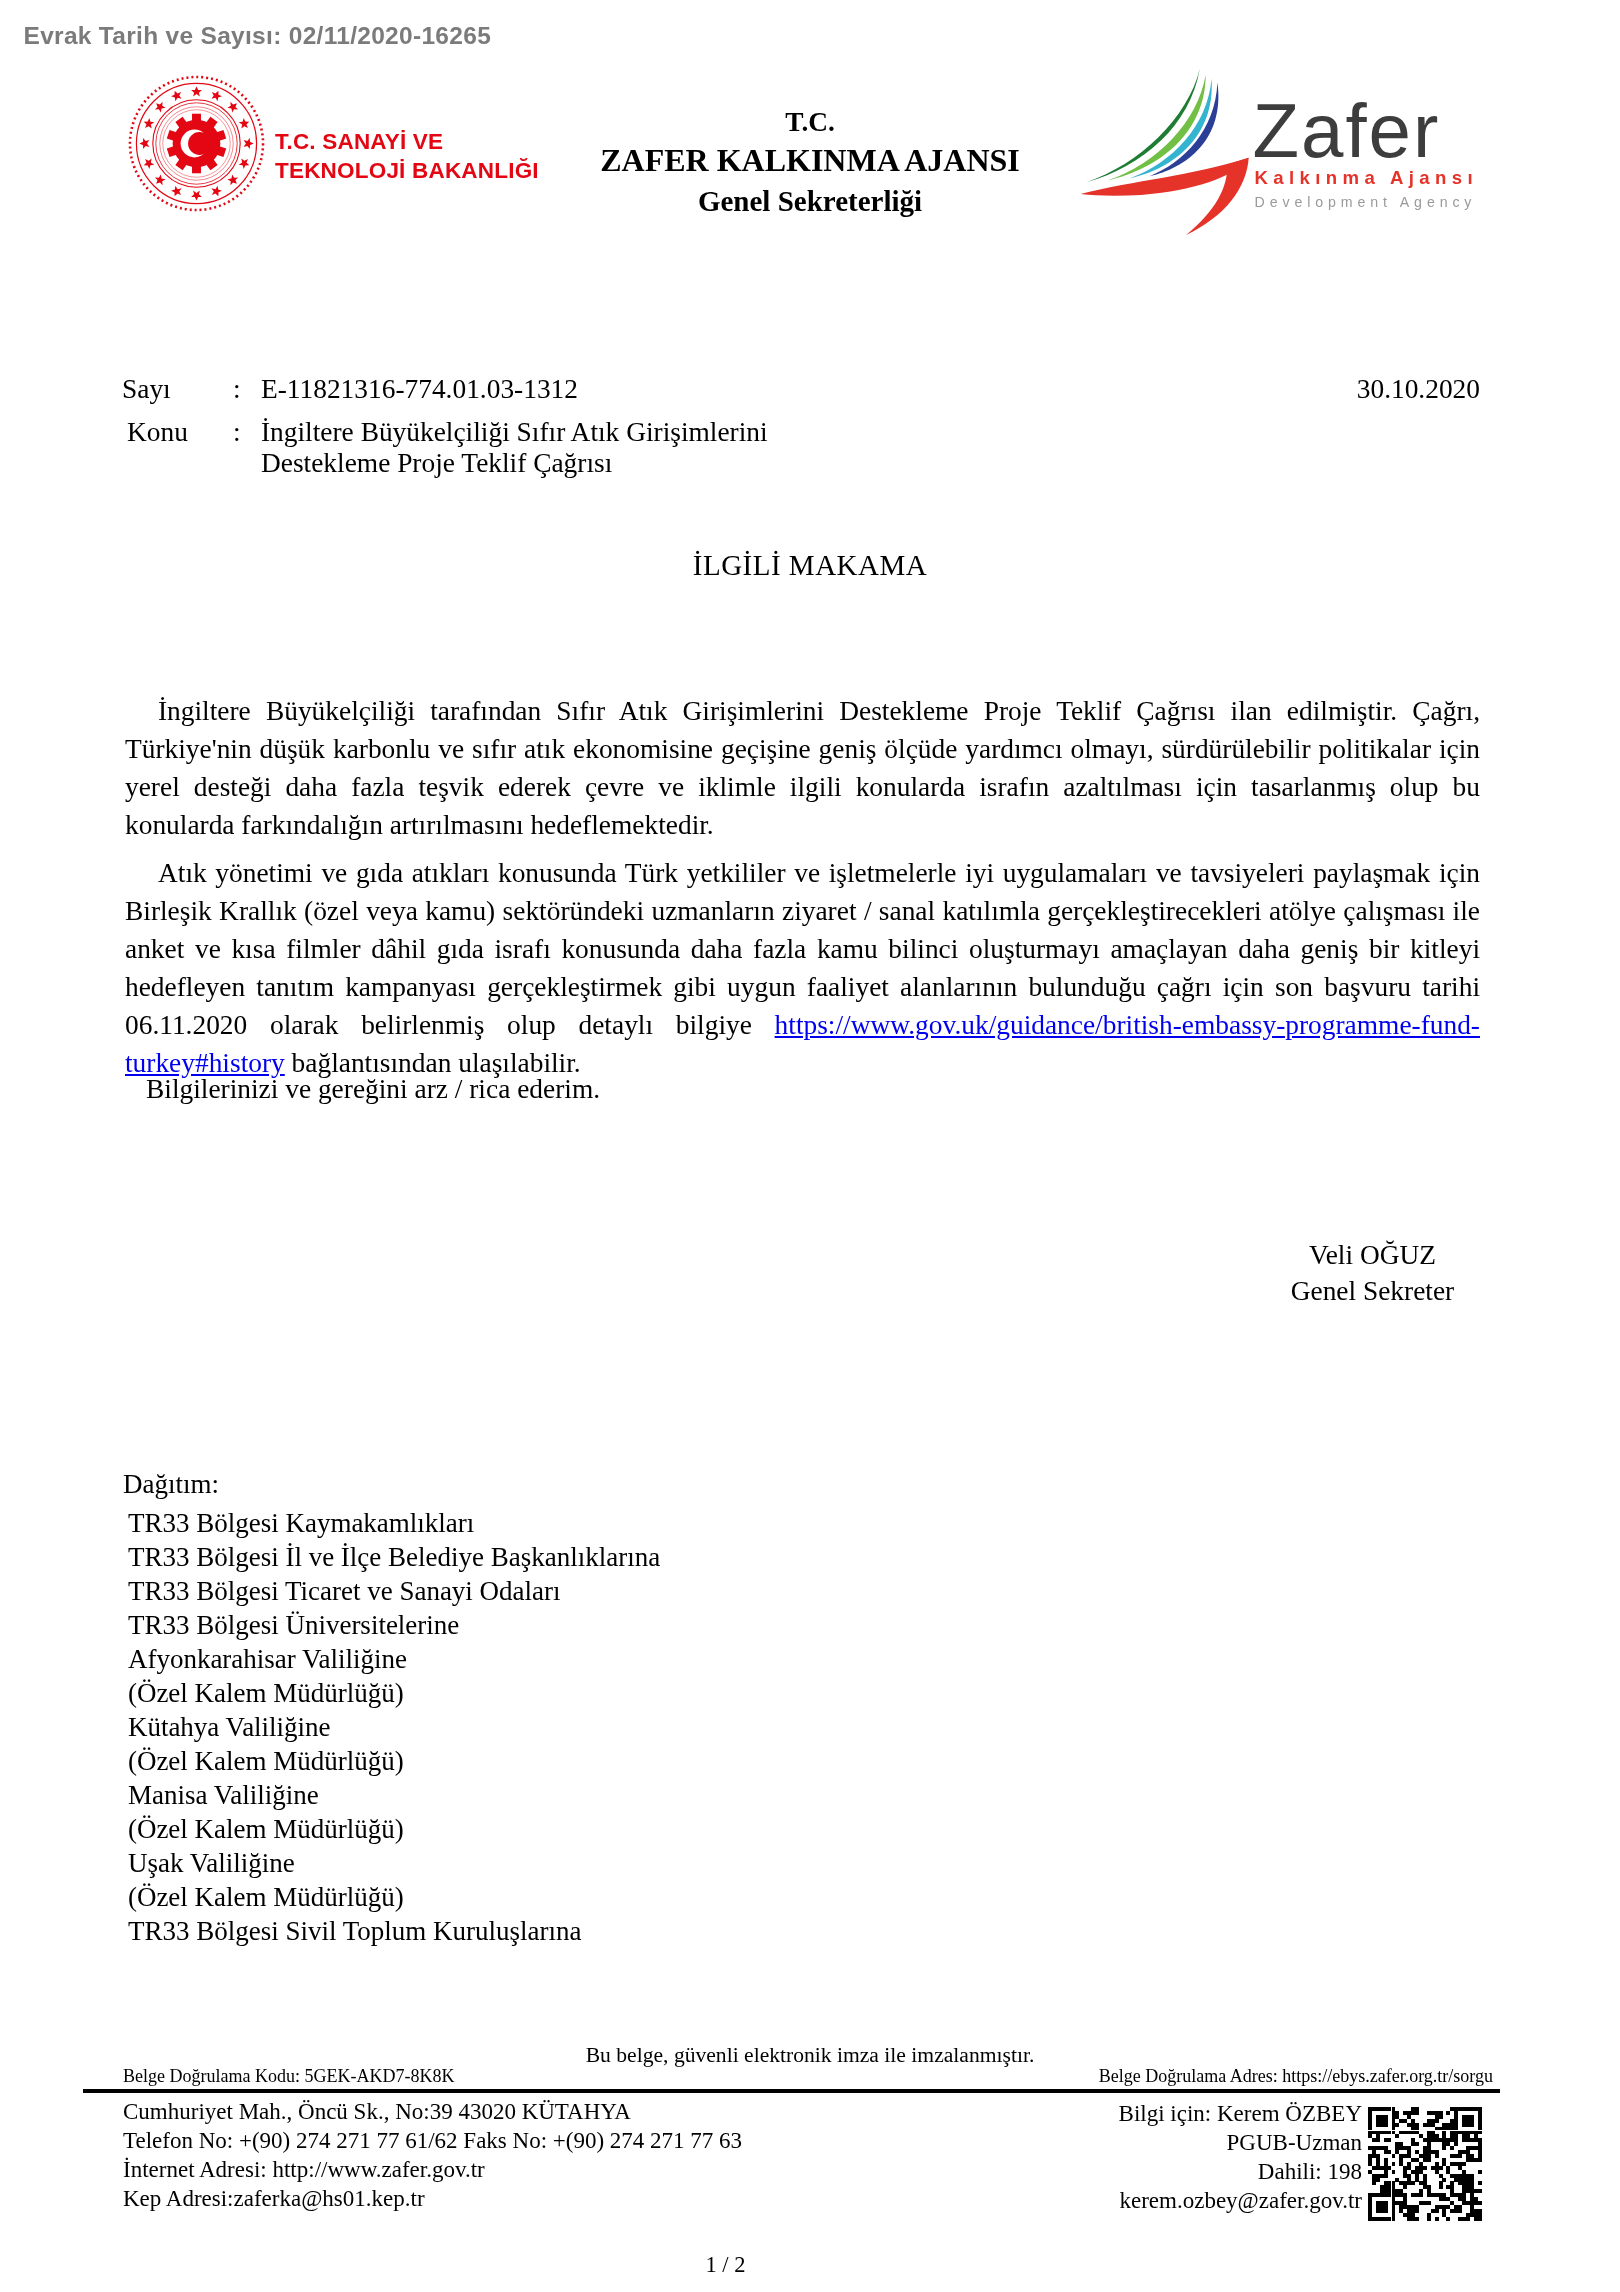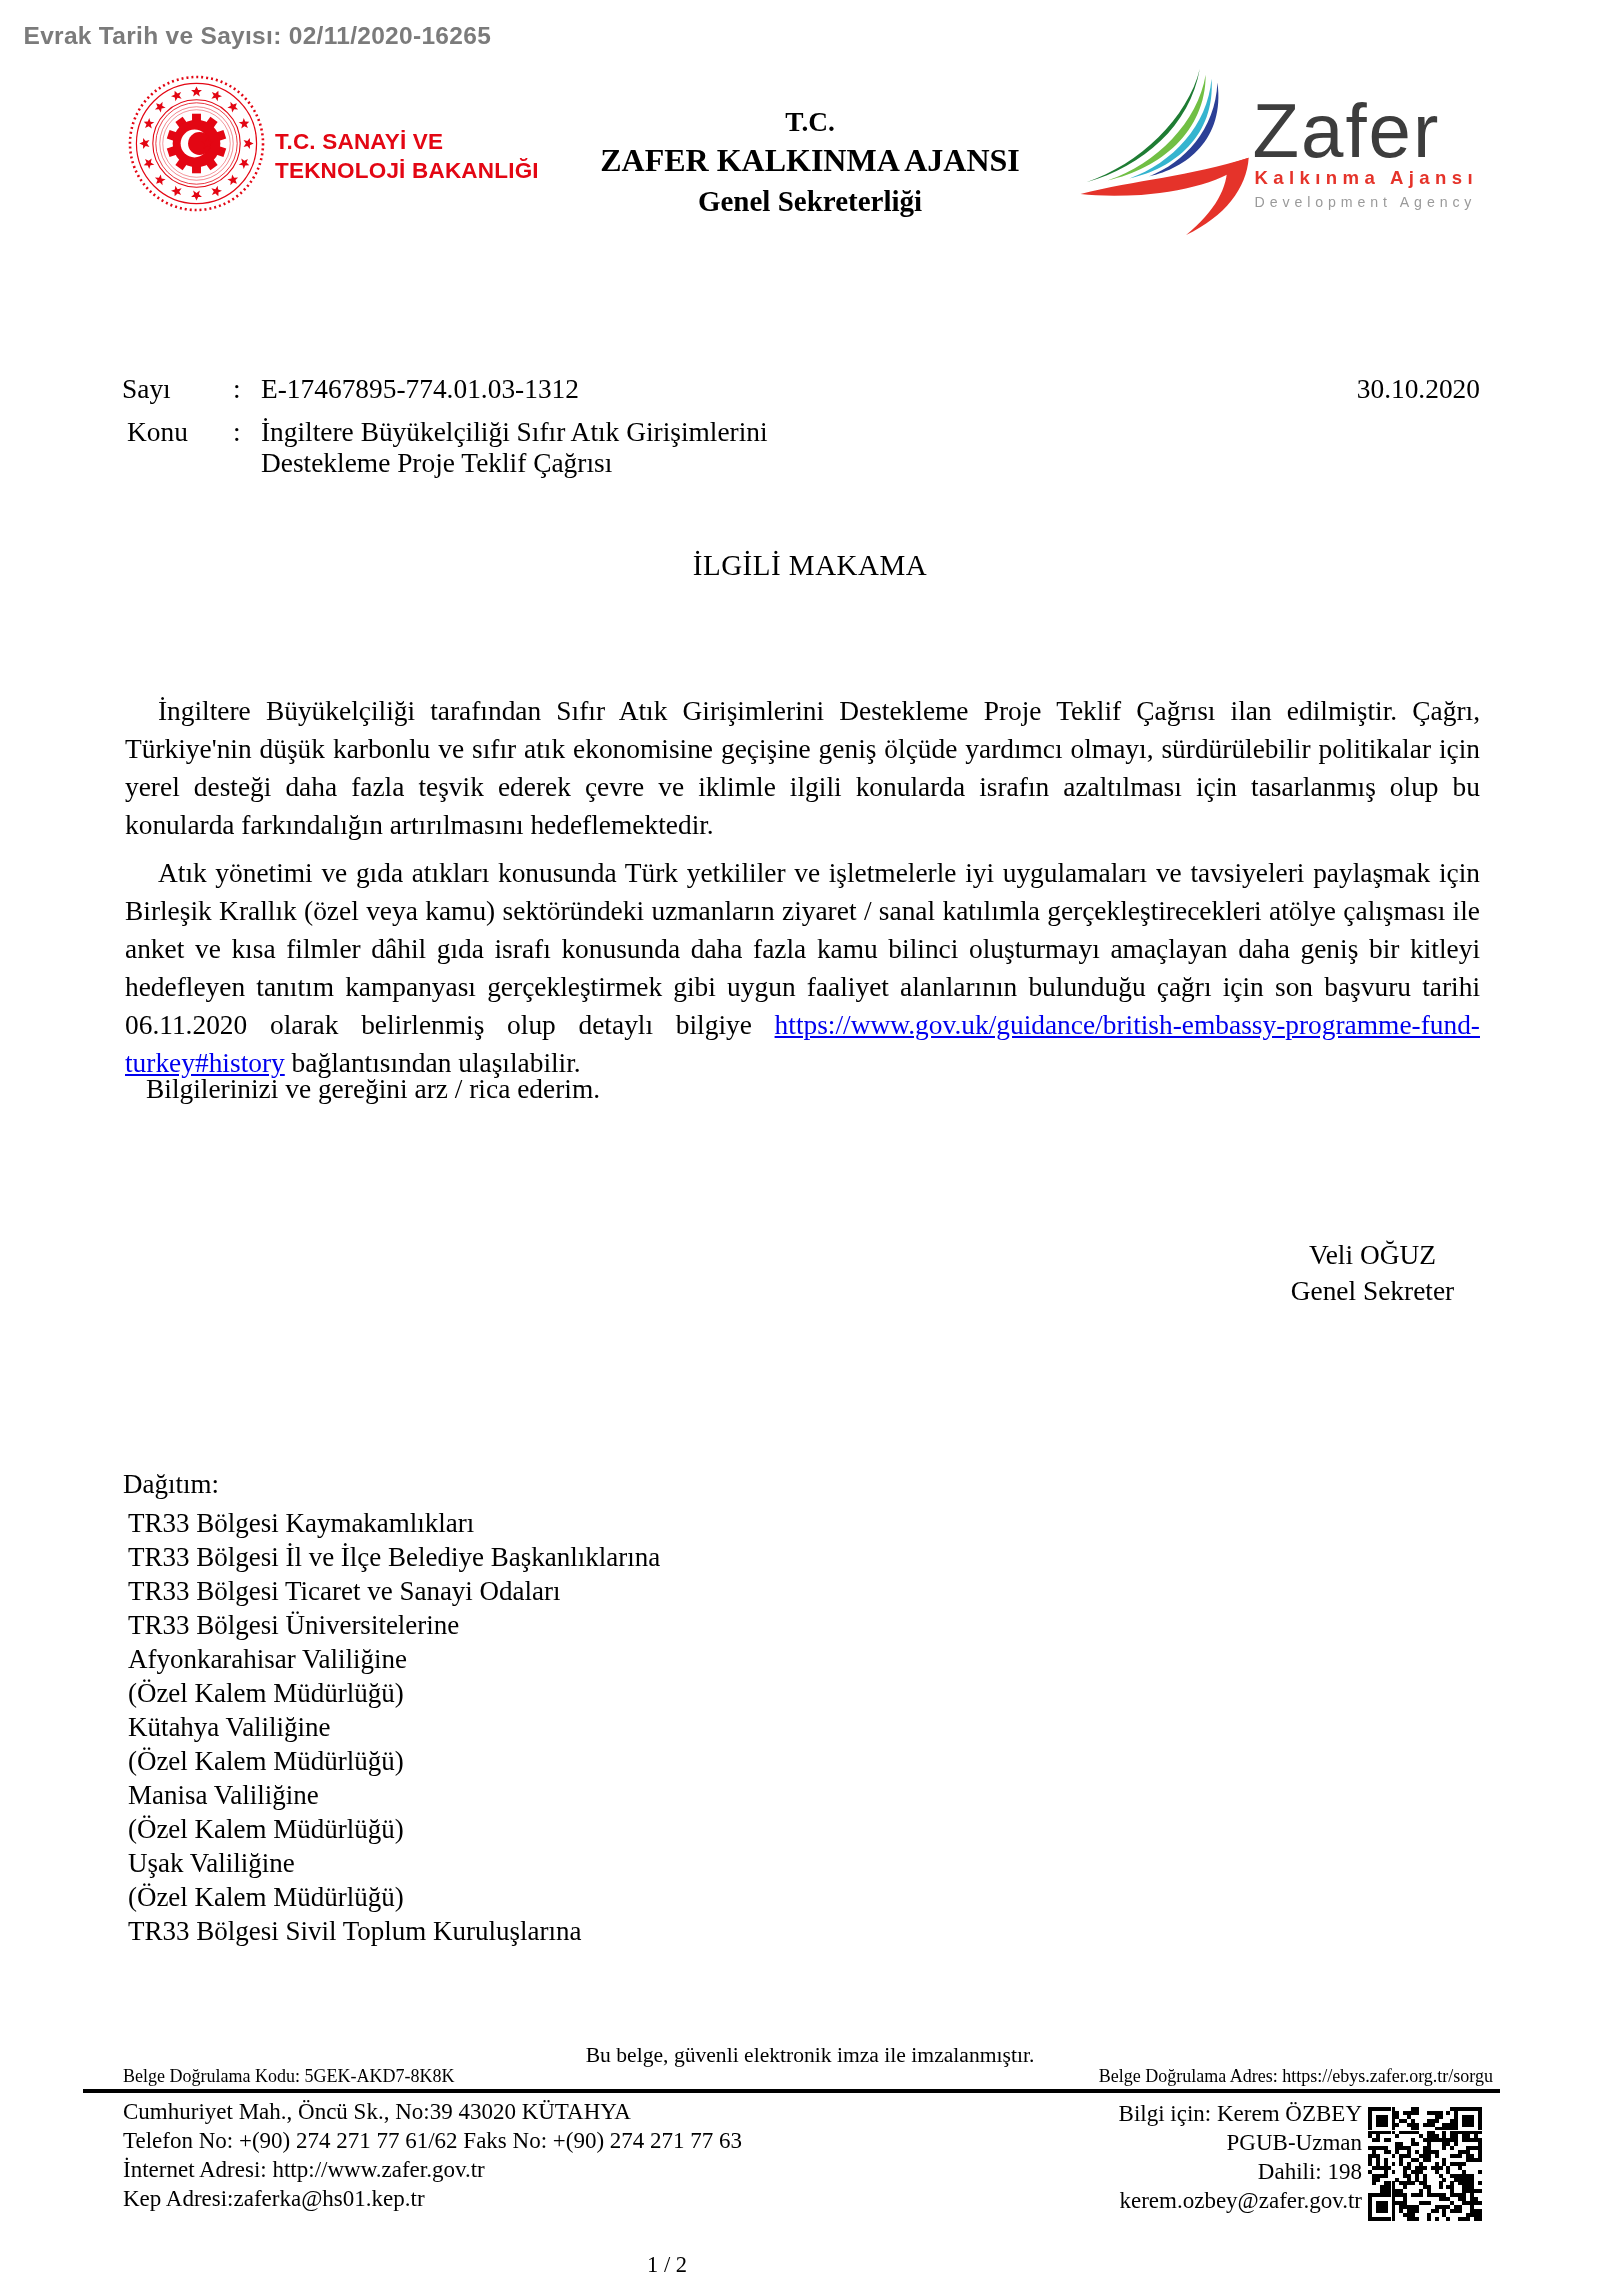--- a/index.html
+++ b/index.html
@@ -40,21 +40,21 @@
   .dist-item{line-height:34px;padding-left:4.9px;}
   
   .esign-note{left:0;right:0;top:2043px;text-align:center;font-size:21.6px;}
   .verify-code{left:123px;top:2066px;font-size:18px;}
   .verify-addr{right:127px;top:2066px;font-size:18px;}
   .footer-rule{left:83px;top:2089px;width:1417px;height:3.9px;background:#000;}
   .footer-left{left:123px;top:2097px;font-size:23px;line-height:29px;}
   .footer-right{right:258px;top:2099px;font-size:23px;line-height:29px;text-align:right;}
   .qr{left:1368px;top:2107px;width:114px;height:114px;background:#fff;}
   .qr i{position:absolute;width:3.9px;height:3.9px;background:#000;}
-  .page-number{left:647px;top:2252px;width:157px;text-align:left;font-size:22.5px;}
+  .page-number{left:647px;top:2252px;width:157px;text-align:center;font-size:22.5px;}
 </style>
 </head>
 <body>
 
 <div class="page">
 
   <div class="abs stamp">Evrak Tarih ve Sayısı: 02/11/2020-16265</div>
 
   <svg class="abs seal" viewBox="0 0 140 140">
     <defs>
@@ -121,21 +121,21 @@
     <path d="M72,116 C108,102 140,68 142,20 C150,78 110,108 72,116 Z" fill="#2b3f96"></path>
     <path d="M2,134 C58,120 114,116 174,97 C160,117 116,131 64,135 C42,136 18,136 2,134 Z" fill="#e5332a"></path>
     <path d="M174,97 C172,128 150,157 110,176 C140,151 153,127 152,104 Z" fill="#e5332a"></path>
     <text x="178" y="96" font-family="Liberation Sans, sans-serif" font-size="78" letter-spacing="2" fill="#3d3d3d">Zafer</text>
     <text x="180" y="124" font-family="Liberation Sans, sans-serif" font-size="19" letter-spacing="5.5" font-weight="bold" fill="#e5332a">Kalkınma Ajansı</text>
     <text x="180" y="147" font-family="Liberation Sans, sans-serif" font-size="14.5" letter-spacing="5" fill="#9a9a9a">Development Agency</text>
   </svg>
 
   <div class="abs meta-label" style="left:122px;top:374px">Sayı</div>
   <div class="abs meta-colon" style="left:233px;top:374px">:</div>
-  <div class="abs meta-value" style="left:261px;top:374px">E-17467895-774.01.03-1312</div>
+  <div class="abs meta-value" style="left:261px;top:374px">E-11821316-774.01.03-1312</div>
   <div class="abs date">30.10.2020</div>
 
   <div class="abs meta-label" style="left:127px;top:417px">Konu</div>
   <div class="abs meta-colon" style="left:233px;top:417px">:</div>
   <div class="abs meta-value" style="left:261px;top:417px">İngiltere Büyükelçiliği Sıfır Atık Girişimlerini</div>
   <div class="abs meta-value" style="left:261px;top:448px">Destekleme Proje Teklif Çağrısı</div>
 
   <div class="abs salutation">İLGİLİ MAKAMA</div>
 
   <div class="abs bodytext" style="top:680px">

